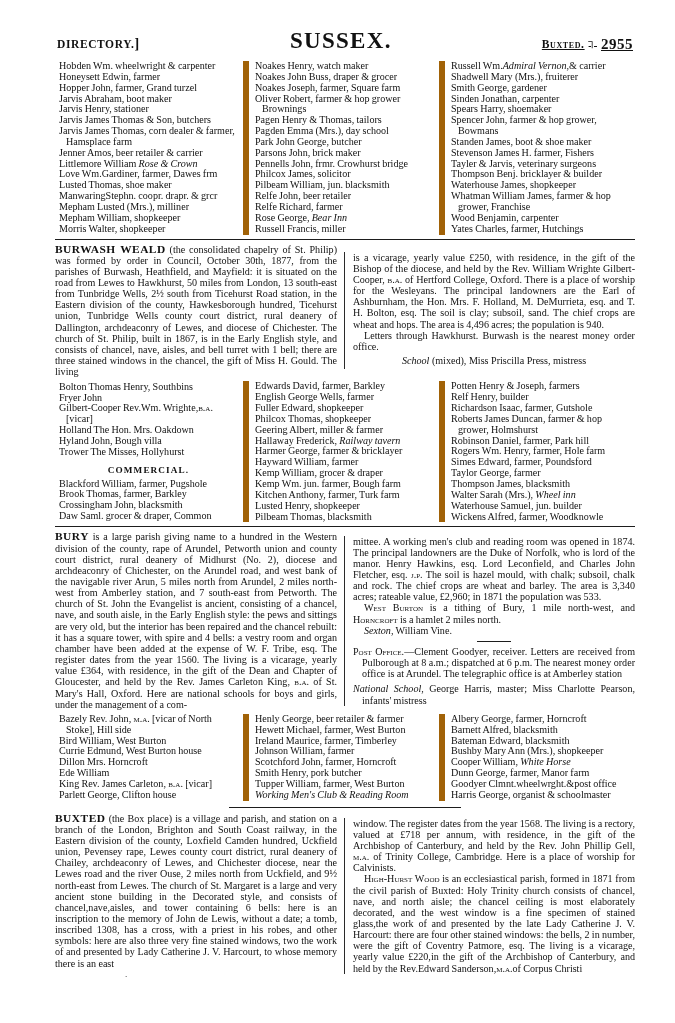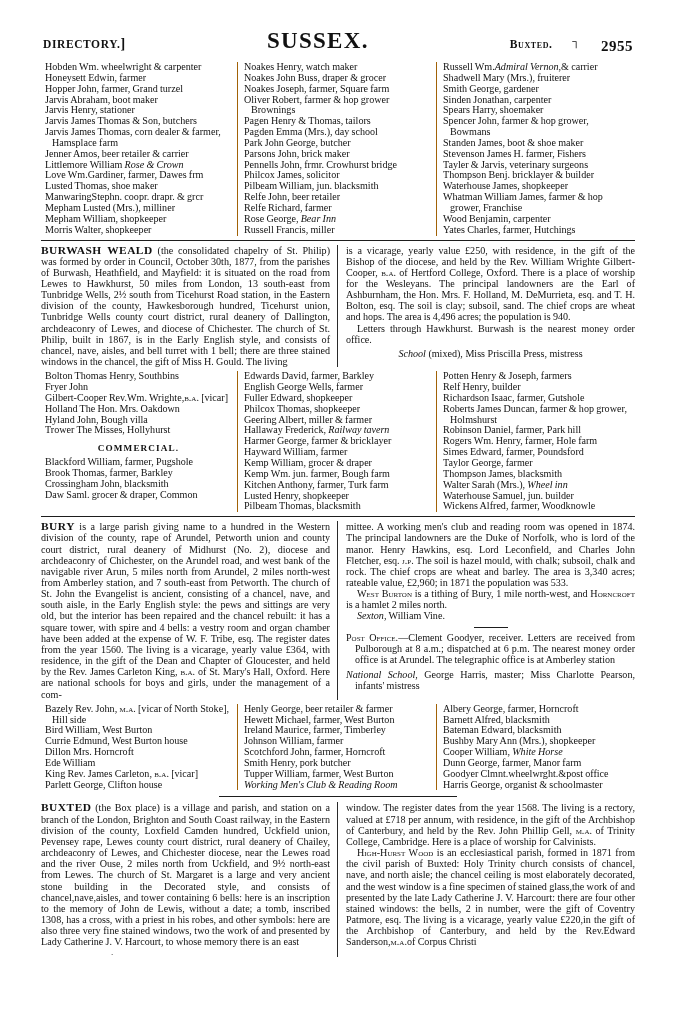--- a/index.html
+++ b/index.html
@@ -14,21 +14,21 @@
     color: #111111;
     position: relative;
     overflow: hidden;
   }
   .page {
     position: absolute;
     left: 0; top: 0;
     width: 675px;
     height: 822px;
     box-sizing: border-box;
-    padding: 28px 40px 10px 41px;
+    padding: 28px 40px 10px 55px;
   }
 
   
   .runhead {
     display: flex;
     align-items: baseline;
     justify-content: space-between;
     margin-bottom: 7px;
     padding: 0 2px;
   }
@@ -40,38 +40,38 @@
     font-variant: small-caps;
     white-space: nowrap;
   }
   .runhead .rh-left { text-transform: uppercase; }
   .rh-left .bracket { font-weight: bold; font-size: 14px; }
   .runhead .rh-center {
     font-size: 23px;
     font-weight: bold;
     letter-spacing: 1.3px;
   }
-  .rh-right { display: flex; align-items: flex-start; gap: 20px; }
+  .rh-right { display: flex; align-items: center; gap: 4px; text-decoration: underline; }
   .rh-right .mark { font-size: 11px; position: relative; top: -3px; }
   .rh-right .pageno { font-size: 15px; letter-spacing: 0.5px; }
 
   
   .dircols {
     display: flex;
     width: 100%;
     box-sizing: border-box;
   }
   .dircols .col {
     flex: 1 1 0;
     box-sizing: border-box;
     padding: 0 5px 0 4px;
     min-width: 0;
   }
   .dircols .col + .col {
-    border-left: 1px solid #a16207;
+    border-left: 6px solid #a16207;
     padding-left: 6px;
   }
   .entry {
     font-size: 10.1px;
     line-height: 10.85px;
     text-indent: -7px;
     padding-left: 7px;
     white-space: normal;
     word-spacing: -0.3px;
   }
@@ -141,21 +141,21 @@
   .centered-note i { font-style: italic; }
   .subhead {
     text-align: center;
     font-size: 9.2px;
     letter-spacing: 1.1px;
     font-variant: small-caps;
     font-weight: bold;
     margin: 7px 0 4px 0;
   }
   .gap-xs { height: 4px; }
-  .block { width: 100%; }
+  .block { width: 100%; align-items: center; }
   .stray-dot {
     font-size: 9px;
     margin-left: 70px;
   }
 </style>
 </head>
 <body>
 
 <div class="page">
 

